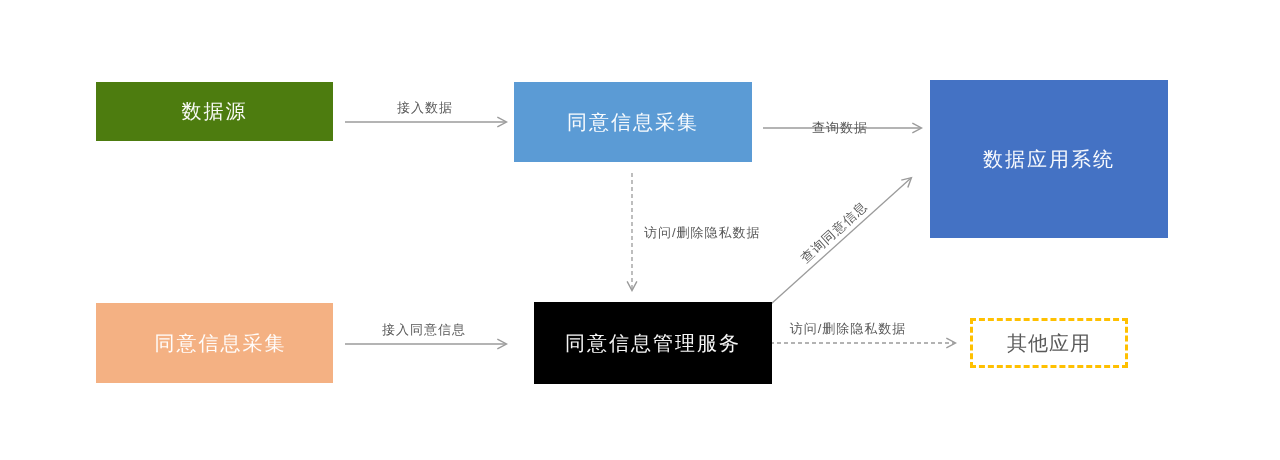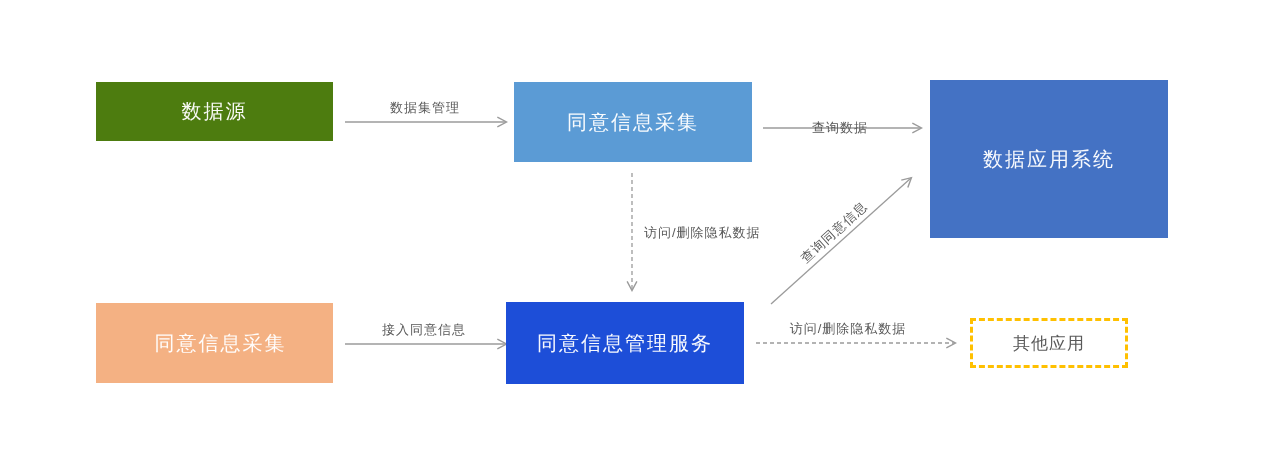--- a/index.html
+++ b/index.html
@@ -37,27 +37,27 @@
     color: rgba(255,255,255,0.96);
     font-size: 20px;
     letter-spacing: 2px;
     box-sizing: border-box;
     text-align: center;
   }
   .node-data-source        { left: 96px;  top: 82px;  width: 237px; height: 59px;  background: #4d7c0f; }
   .node-dataset-management { left: 514px; top: 82px;  width: 238px; height: 80px;  background: #5B9BD5; }
   .node-data-app-system    { left: 930px; top: 80px;  width: 238px; height: 158px; background: #4472C4; }
   .node-consent-collection { left: 96px;  top: 303px; width: 237px; height: 80px;  background: #F4B183; padding-left: 12px; }
-  .node-consent-service    { left: 506px; top: 302px; width: 238px; height: 82px;  background: #1d4ed8; }
+  .node-consent-service    { left: 534px; top: 302px; width: 238px; height: 82px;  background: #000000; }
   .node-other-apps {
     left: 970px; top: 318px; width: 158px; height: 50px;
     background: #ffffff;
     border: 3px dashed #FFC000;
     color: #595959;
-    font-size: 17px;
+    font-size: 20px;
     letter-spacing: 1px;
   }
   .edge-label {
     position: absolute;
     color: #595959;
     font-size: 13px;
     letter-spacing: 1px;
     white-space: nowrap;
     line-height: 1;
   }
@@ -103,21 +103,21 @@
   </div>
 
   <div class="node node-consent-service">
     <span>同意信息管理服务</span>
   </div>
 
   <div class="node node-other-apps">
     <span>其他应用</span>
   </div>
 
-  <div class="edge-label centered" style="left:425px; top:101px;">数据集管理</div>
+  <div class="edge-label centered" style="left:425px; top:101px;">接入数据</div>
 
   <div class="edge-label centered" style="left:840px; top:104px;margin-top:17px;">查询数据</div>
 
   <div class="edge-label" style="left:644px; top:226px;">访问/删除隐私数据</div>
 
   <div class="edge-label centered" style="left:424px; top:323px;">接入同意信息</div>
 
   <div class="edge-label rotated" style="left:834px; top:232px;">查询同意信息</div>
 
   <div class="edge-label centered" style="left:848px; top:322px;">访问/删除隐私数据</div>

